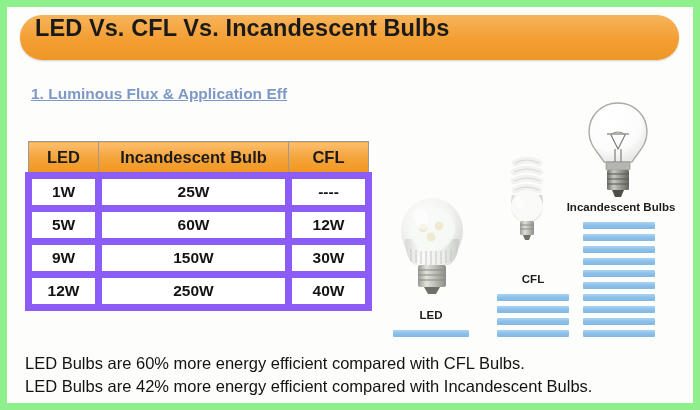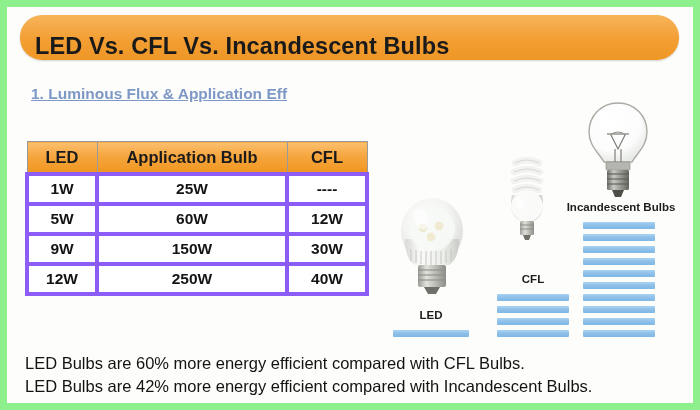--- a/index.html
+++ b/index.html
@@ -29,21 +29,21 @@
     position: absolute;
     left: 13px;
     top: 8px;
     width: 659px;
     height: 45px;
     border-radius: 22px;
     background: linear-gradient(180deg, #f6b košu 0%, #f2a13e 100%);
     background: linear-gradient(180deg, #f7b45a 0%, #f39e33 55%, #ee9726 100%);
     box-shadow: 0 1px 2px rgba(0,0,0,0.18);
     display: flex;
-    align-items: flex-end;
+    align-items: flex-start;
   }
   #title-text {
     padding-left: 15px;
     font-size: 23.5px;
     font-weight: bold;
     color: #1a1a1a;
     letter-spacing: 0.1px;
     white-space: nowrap;
   }
 
@@ -77,21 +77,21 @@
     border: 1px solid #9a9a9a;
     padding: 0;
     text-align: center;
   }
   #spec-table td {
     height: 26px;
     background: #ffffff;
     color: #141414;
     font-size: 15.5px;
     font-weight: bold;
-    border: 4px solid #8b5cf6;
+    border: 7px solid #8b5cf6;
     padding: 0;
     text-align: center;
   }
   .col-led   { width: 70px; }
   .col-inc   { width: 190px; }
   .col-cfl   { width: 80px; }
 
   
   #footer {
     position: absolute;
@@ -165,21 +165,21 @@
 
   <table id="spec-table">
     <colgroup>
       <col class="col-led">
         <col class="col-inc">
         <col class="col-cfl">
     </colgroup>
     <thead>
       <tr>
         <th>LED</th>
-        <th>Application Bulb</th>
+        <th>Incandescent Bulb</th>
         <th>CFL</th>
       </tr>
     </thead>
     <tbody>
       <tr>
         <td>1W</td>
         <td>25W</td>
         <td>----</td>
       </tr>
       <tr>

